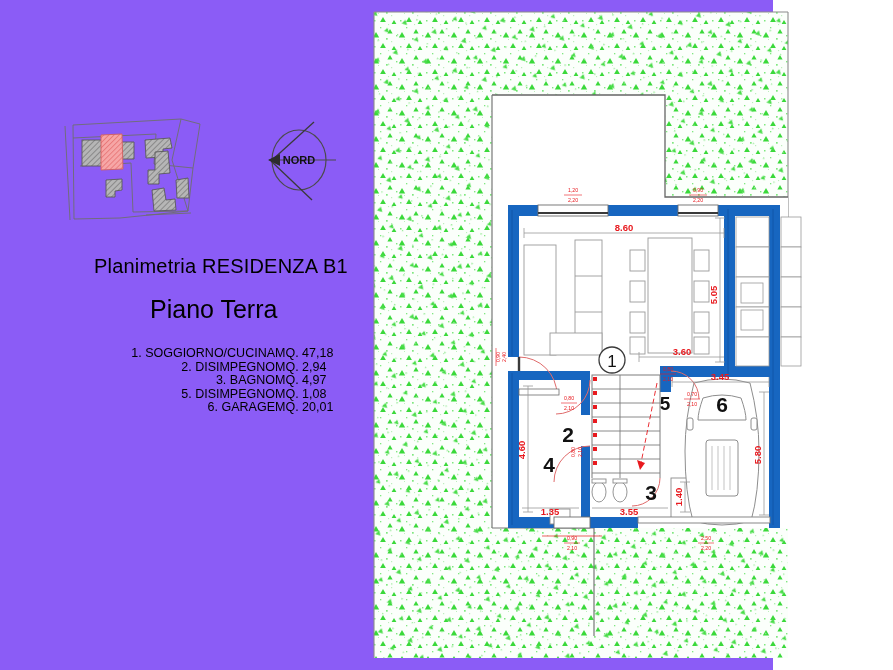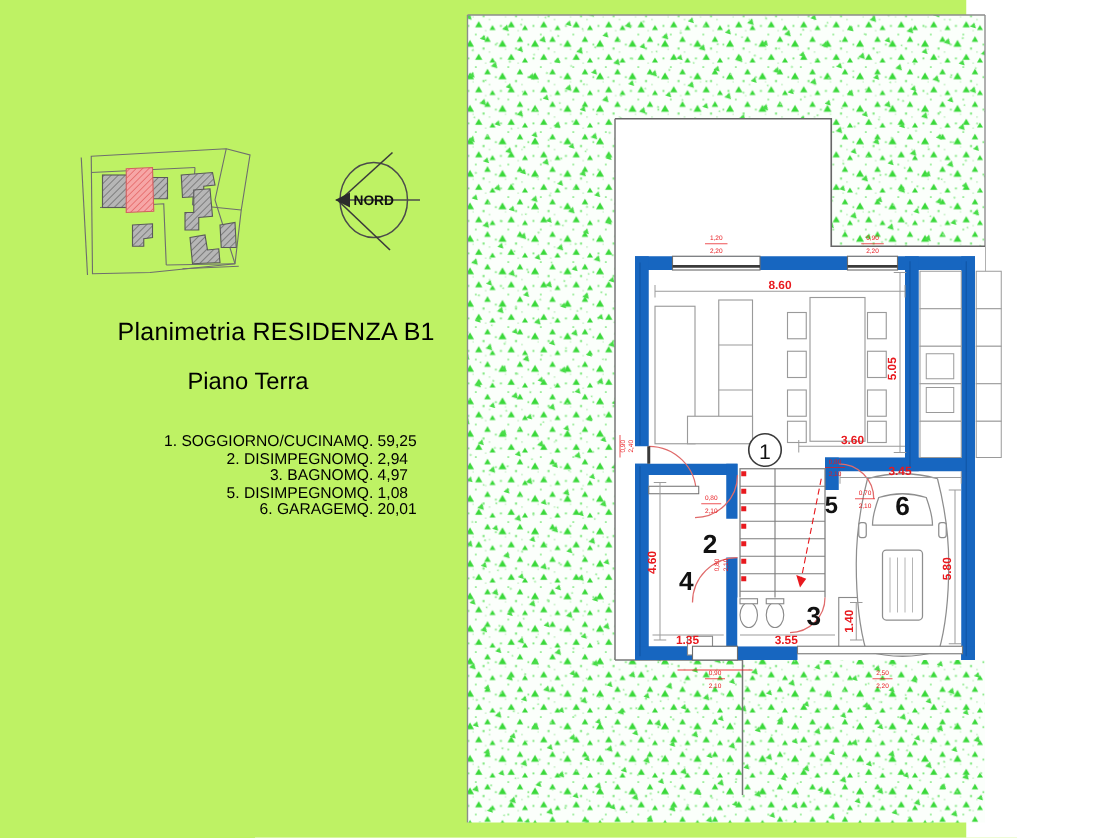--- a/index.html
+++ b/index.html
@@ -2,35 +2,35 @@
 <html><head>
 <meta charset="utf-8">
 <title>Planimetria RESIDENZA B1</title>
 <style>
   html,body{margin:0;padding:0;background:#ffffff;}
   body{
     width:893px;height:670px;
     font-family:"Liberation Sans","DejaVu Sans",sans-serif;
     color:#000;overflow:hidden;position:relative;
   }
-  #sheet{position:absolute;inset:0;width:773px;height:670px;background:#bef264;}
+  #sheet{position:absolute;inset:0;width:773px;height:670px;background:#8b5cf6;}
 
   
   #info-panel{position:absolute;left:0;top:0;width:372px;height:670px;}
 
   #locator-map{position:absolute;left:60px;top:112px;width:150px;height:110px;}
   #compass{position:absolute;left:258px;top:118px;width:82px;height:86px;}
 
   #title-block{position:absolute;left:0px;top:255px;width:372px;}
   .title-main{
     font-size:20px;letter-spacing:.2px;text-align:left;
     padding-left:94px;white-space:nowrap;
   }
   .title-sub{
-    font-size:19px;margin-top:17px;padding-left:150px;white-space:nowrap;
+    font-size:25px;margin-top:17px;padding-left:150px;white-space:nowrap;
   }
   #room-legend{
     position:absolute;left:70px;top:347px;width:285px;
     font-size:12.5px;line-height:13.6px;
   }
   #room-legend .leg-row{display:flex;white-space:nowrap;text-align:right;}
   #room-legend .leg-name{width:205px;}
   #room-legend .leg-area{flex:0 0 auto;}
 
   
@@ -94,21 +94,21 @@
     </div>
 
     <div id="title-block">
       <div class="title-main">Planimetria  RESIDENZA B1</div>
       <div class="title-sub">Piano Terra</div>
     </div>
 
     <div id="room-legend">
       <div class="leg-row">
         <span class="leg-name"><span>1.</span> <span>SOGGIORNO/CUCINA</span></span>
-        <span class="leg-area">MQ. 59,25</span>
+        <span class="leg-area">MQ. 47,18</span>
       </div>
       <div class="leg-row">
         <span class="leg-name"><span>2.</span> <span>DISIMPEGNO</span></span>
         <span class="leg-area">MQ. 2,94</span>
       </div>
       <div class="leg-row">
         <span class="leg-name"><span>3.</span> <span>BAGNO</span></span>
         <span class="leg-area">MQ. 4,97</span>
       </div>
       <div class="leg-row">

